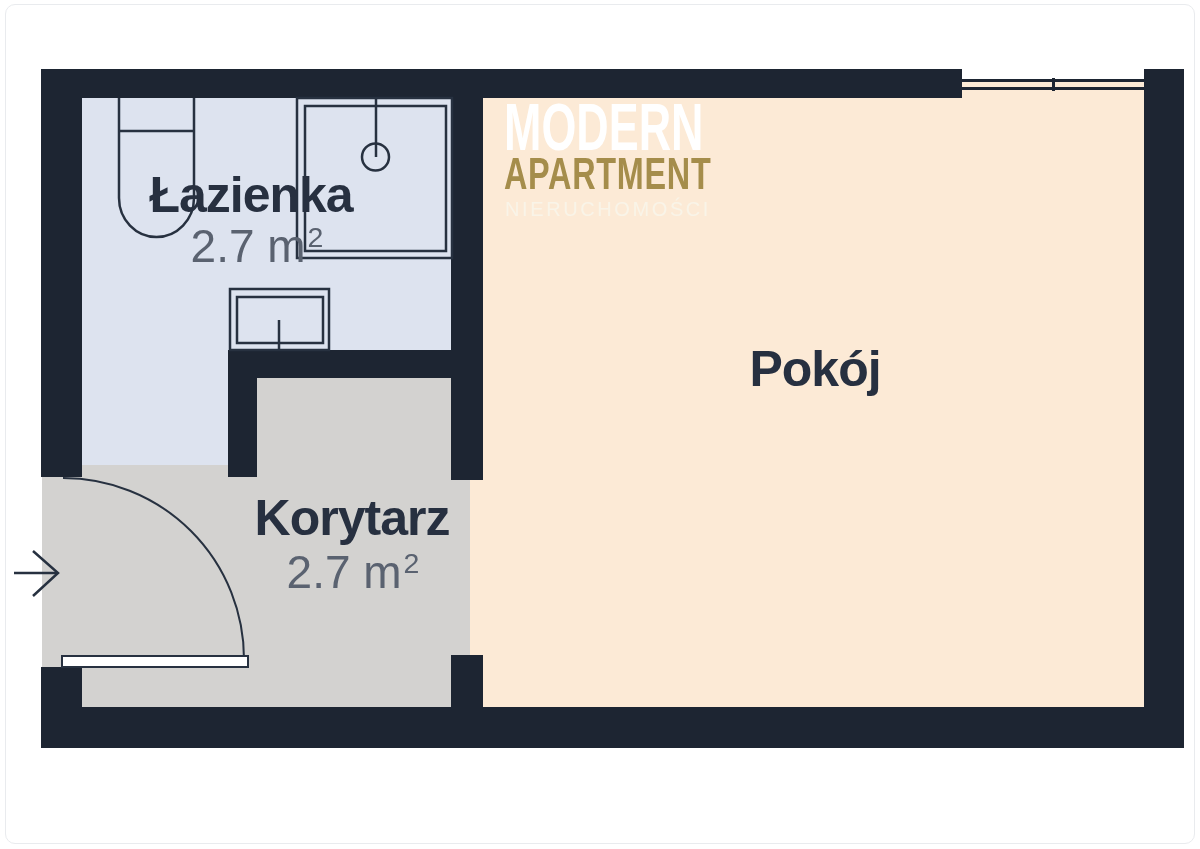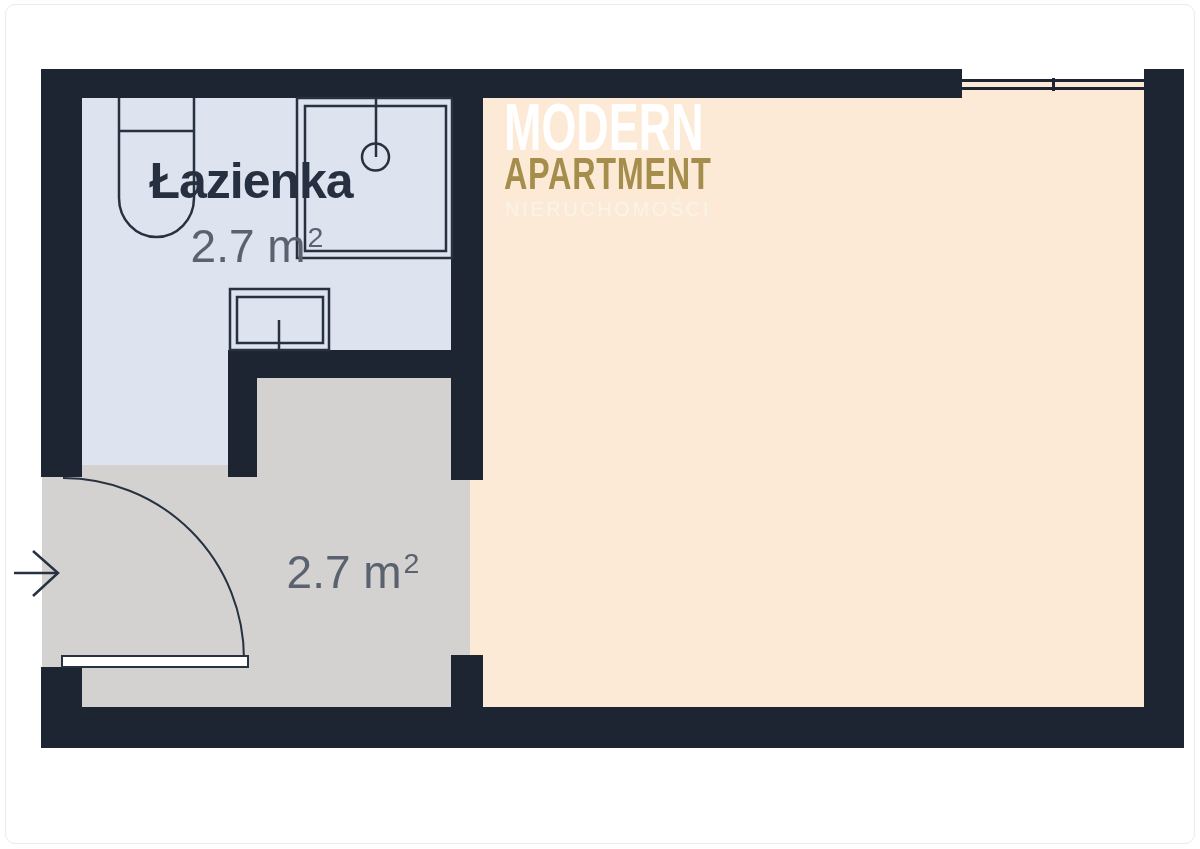--- a/index.html
+++ b/index.html
@@ -15,21 +15,21 @@
   .floor { position:absolute; }
   .floor-bath { background:var(--floor_bath); }
   .floor-corr { background:var(--floor_corridor); }
   .floor-room { background:var(--floor_room); }
   .wall { position:absolute; background:var(--wall); }
   svg.overlay { position:absolute; left:0; top:0; width:1200px; height:849px; }
   .fx { stroke:var(--line); fill:none; }
   .room-label {
     position:absolute; transform:translateX(-50%); white-space:nowrap;
     font-size:50px; font-weight:700; letter-spacing:-1px;
-    color:var(--label); line-height:1;
+    color:var(--label); line-height:1;margin-top:14px;
   }
   .room-area {
     position:absolute; transform:translateX(-50%); white-space:nowrap;
     font-size:46px; font-weight:400; color:var(--area); line-height:1;
   }
   .room-area .sup { font-size:0.62em; vertical-align:0.52em; margin-left:2px; }
   .logo-line {
     position:absolute; line-height:1; white-space:nowrap;
     transform-origin:left top; font-weight:700;
   }
@@ -90,23 +90,25 @@
       <path class="fx" stroke-width="2.5" d="M14,573 H57"></path>
       <path class="fx" stroke-width="2.5" d="M33,551 L58,573 L33,596"></path>
     </g>
   </svg>
 
   <div class="room-label" style="left:251px; top:156px;">Łazienka</div>
   <div class="room-area" style="left:257px; top:223px;">
     <span>2.7 m</span><span class="sup">2</span>
   </div>
 
+  <div class="room-label" style="left:352px; top:479px;">Korytarz</div>
   <div class="room-area" style="left:353px; top:549px;">
     <span>2.7 m</span><span class="sup">2</span>
   </div>
 
+  <div class="room-label" style="left:815px; top:330px;">Pokój</div>
 
   <div>
     <div class="logo-line logo-modern">MODERN</div>
     <div class="logo-line logo-apartment">APARTMENT</div>
     <div class="logo-line logo-sub">NIERUCHOMOŚCI</div>
   </div>
 </div>
 
 </body></html>

